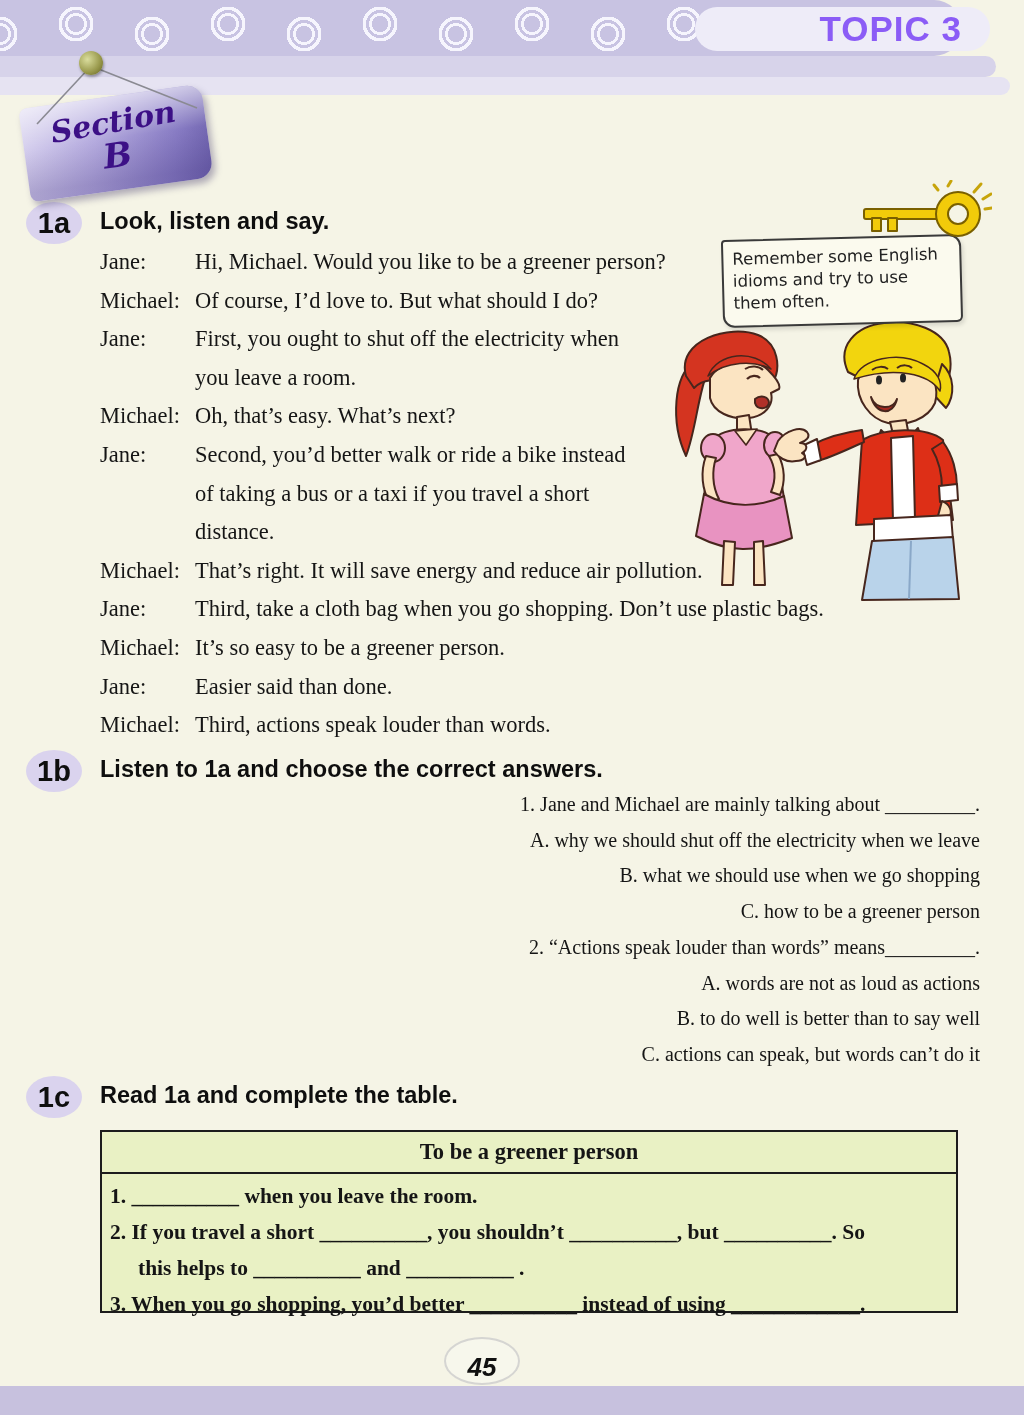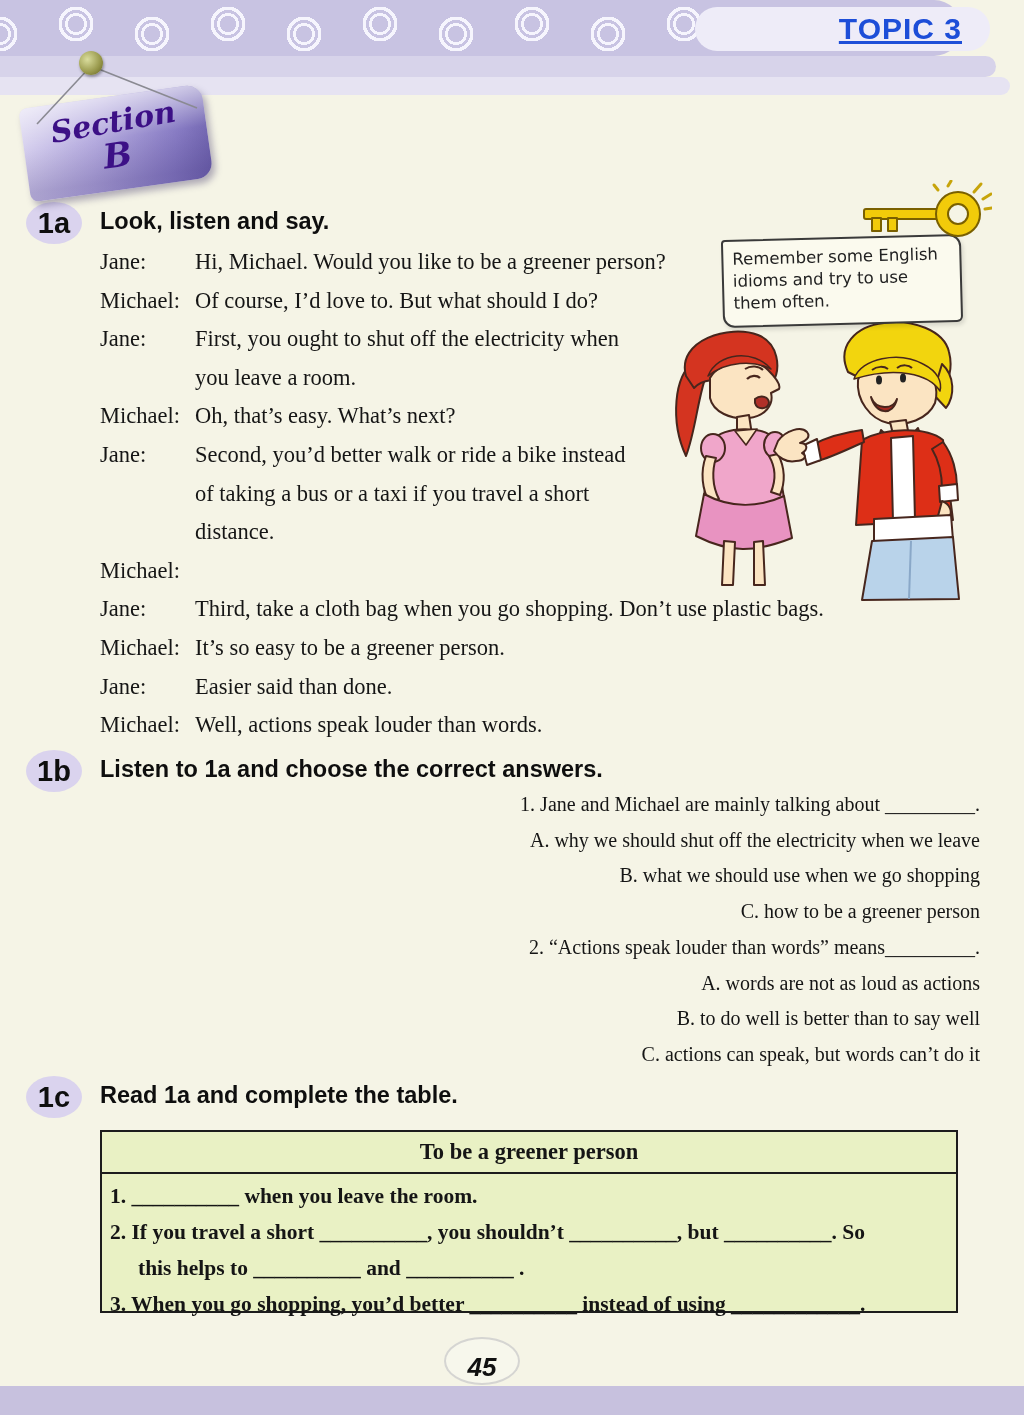--- a/index.html
+++ b/index.html
@@ -10,21 +10,21 @@
   .top-band{position:absolute;left:0;top:0;width:962px;height:56px;background-color:#c8c3e2;
     border-radius:0 28px 28px 0;
     background-image:
       radial-gradient(circle at 76px 24px, rgba(255,255,255,0) 8px, #f6f5fd 8px 11px, rgba(255,255,255,0) 11px 14px, #f6f5fd 14px 17.5px, rgba(255,255,255,0) 17.5px),
       radial-gradient(circle at 76px 34px, rgba(255,255,255,0) 8px, #f6f5fd 8px 11px, rgba(255,255,255,0) 11px 14px, #f6f5fd 14px 17.5px, rgba(255,255,255,0) 17.5px);
     background-size:152px 56px,152px 56px;background-position:0 0,76px 0;background-repeat:repeat-x,repeat-x;}
   .band2{position:absolute;left:0;top:56px;width:996px;height:21px;background:#d7d3ea;border-radius:0 11px 11px 0;}
   .band3{position:absolute;left:0;top:77px;width:1010px;height:18px;background:#e6e3f2;border-radius:0 9px 9px 0;}
   .topic-pill{position:absolute;left:695px;top:7px;width:295px;height:44px;border-radius:22px;background:#eeecf8;
     display:flex;align-items:center;justify-content:flex-end;padding-right:28px;box-sizing:border-box;}
-  .topic-pill span{font-family:"Liberation Sans",sans-serif;font-weight:bold;font-size:30px;color:#1d4ed8;letter-spacing:1px;text-decoration:underline;}
+  .topic-pill span{font-family:"Liberation Sans",sans-serif;font-weight:bold;font-size:35px;color:#8b5cf6;letter-spacing:1px;}
 
   
   .pin{position:absolute;left:79px;top:51px;width:24px;height:24px;border-radius:50%;z-index:4;
     background:radial-gradient(circle at 35% 35%, #dadd9d, #97974a 60%, #5f5f20 100%);box-shadow:1px 2px 3px rgba(0,0,0,.35);}
   .strings{position:absolute;left:25px;top:58px;z-index:3;}
   .section-sign{position:absolute;left:24px;top:96px;width:184px;height:94px;transform:rotate(-8deg);z-index:2;
     background:linear-gradient(103deg,#d8d2ef 0%,#b4aade 40%,#887cc4 80%,#6f63ae 100%);
     border-radius:8px 16px 16px 8px;box-shadow:3px 5px 7px rgba(70,60,110,.4);}
   .section-sign:after{content:"";position:absolute;inset:0;border-radius:inherit;
     background:linear-gradient(180deg,rgba(255,255,255,.6),rgba(255,255,255,0) 45%,rgba(50,35,110,.22) 90%);}
@@ -129,36 +129,37 @@
     <div class="dline">
         <span class="dspeaker"></span>
         <span class="dtext">of taking a bus or a taxi if you travel a short</span>
       </div>
     <div class="dline">
         <span class="dspeaker"></span>
         <span class="dtext">distance.</span>
       </div>
     <div class="dline">
         <span class="dspeaker">Michael:</span>
+        <span class="dtext">That’s right. It will save energy and reduce air pollution.</span>
       </div>
     <div class="dline">
         <span class="dspeaker">Jane:</span>
         <span class="dtext">Third, take a cloth bag when you go shopping. Don’t use plastic bags.</span>
       </div>
     <div class="dline">
         <span class="dspeaker">Michael:</span>
         <span class="dtext">It’s so easy to be a greener person.</span>
       </div>
     <div class="dline">
         <span class="dspeaker">Jane:</span>
         <span class="dtext">Easier said than done.</span>
       </div>
     <div class="dline">
         <span class="dspeaker">Michael:</span>
-        <span class="dtext">Well, actions speak louder than words.</span>
+        <span class="dtext">Third, actions speak louder than words.</span>
       </div>
   </div>
 
   <svg class="key" width="140" height="66" viewBox="0 0 140 66">
     <g stroke="#7a6000" stroke-width="2" fill="#f2cb0a" stroke-linejoin="round">
       <rect x="12" y="29" width="76" height="10" rx="2"></rect>
       <rect x="20" y="38" width="9" height="13"></rect>
       <rect x="36" y="38" width="9" height="13"></rect>
       <circle cx="106" cy="34" r="22"></circle>
     </g>

